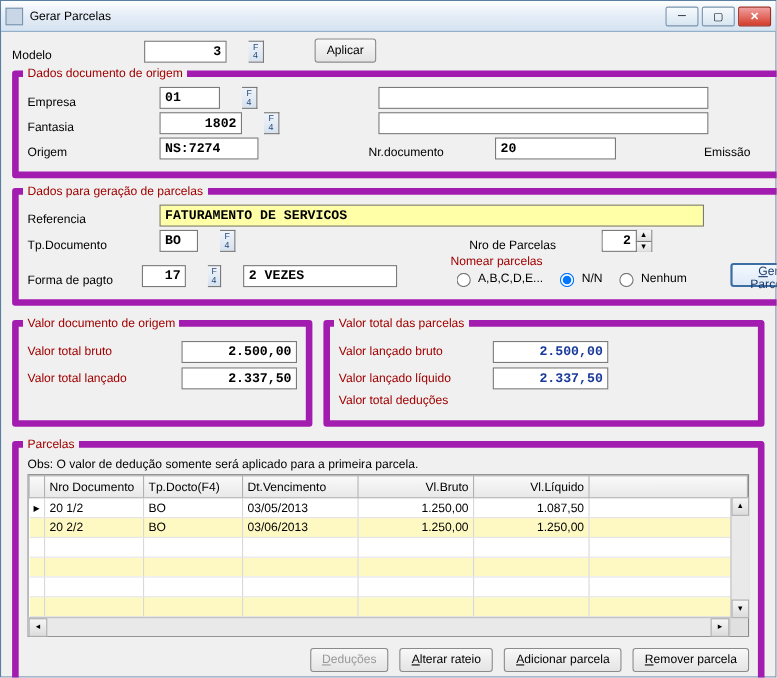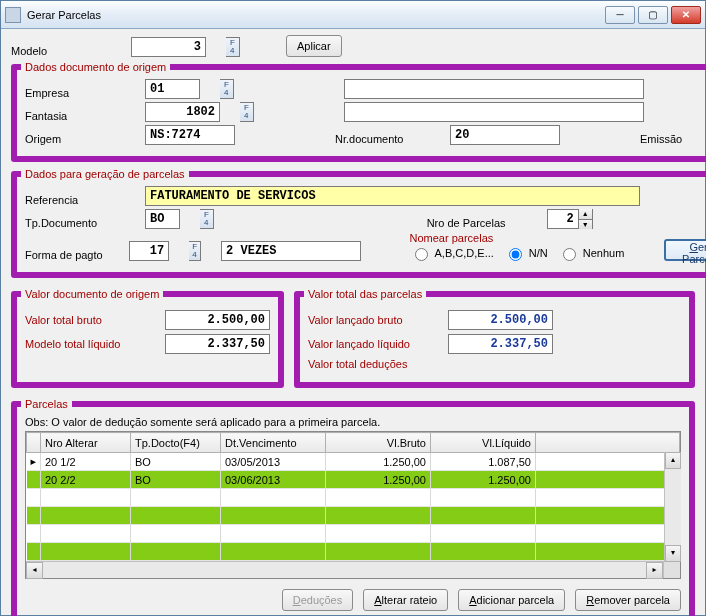--- a/index.html
+++ b/index.html
@@ -35,21 +35,21 @@
   .valrow { display:flex; align-items:center; margin: 4px 0; }
   .valrow .lbl-red { width: 140px; }
   .valfld { height:20px; border:1px solid #7a7a7a; background:#fff; width: 105px; text-align:right; font-family:'Courier New',monospace; font-size:12px; font-weight:bold; padding:1px 4px; color:#1a3a9a; }
   fieldset.col-left { width: 270px; }
   fieldset.col-right { flex:1; }
   .grid-wrap { position:relative; }
   .grid { border:1px solid #888; background:#fff; }
   table { border-collapse: collapse; width: 100%; table-layout: fixed; }
   th { background: linear-gradient(#f9f9f9,#e8e8e8); border:1px solid #b0b0b0; height:20px; font-weight:normal; text-align:left; padding:0 4px; overflow:hidden; white-space:nowrap; }
   td { border-right:1px solid #d8d8d8; border-bottom:1px solid #e4e4e4; height:18px; padding:0 4px; white-space:nowrap; overflow:hidden; }
-  tr.alt td { background:#84cc16; }
+  tr.alt td { background:#fef9c3; }
   tr.norm td { background:#fff; }
   .rightcell { text-align:right; }
   .grid-vscroll { position:absolute; right:0; top:21px; bottom:17px; width:17px; background:#e9e9e9; border-left:1px solid #c0c0c0; display:flex; flex-direction:column; }
   .sbtn { height:17px; background:linear-gradient(#f6f6f6,#dcdcdc); border:1px solid #b0b0b0; font-size:8px; text-align:center; line-height:14px; }
   .sthumb { flex:1; }
   .grid-hscroll { height:17px; background:#e9e9e9; border-top:1px solid #c0c0c0; display:flex; }
   .grid-hscroll .track { flex:1; }
   .rowmarker-col { width:14px; }
   .rowmarker { width:12px; text-align:center; }
   .btnrow { display:flex; justify-content:center; gap:10px; margin-top:8px; }
@@ -159,21 +159,21 @@
     </fieldset>
 
     <div class="two-cols">
       <fieldset class="col-left">
         <legend>Valor documento de origem</legend>
         <div class="valrow">
           <span class="lbl-red">Valor total bruto</span>
           <input class="valfld" style="color: rgb(0, 0, 0);" readonly="" value="2.500,00">
         </div>
         <div class="valrow">
-          <span class="lbl-red">Modelo total líquido</span>
+          <span class="lbl-red">Valor total lançado</span>
           <input class="valfld" style="color: rgb(0, 0, 0);" readonly="" value="2.337,50">
         </div>
       </fieldset>
       <fieldset class="col-right">
         <legend>Valor total das parcelas</legend>
         <div class="valrow">
           <span class="lbl-red">Valor lançado bruto</span>
           <input class="valfld" readonly="" value="2.500,00" style="">
         </div>
         <div class="valrow">
@@ -197,21 +197,21 @@
               <col style="width:90px">
                 <col style="width:90px">
                 <col style="width:105px">
                 <col style="width:105px">
                 <col style="width:105px">
                 <col>
             </colgroup>
             <thead>
               <tr>
                 <th></th>
-                <th>Nro Alterar</th>
+                <th>Nro Documento</th>
                 <th>Tp.Docto(F4)</th>
                 <th>Dt.Vencimento</th>
                 <th class="rightcell">Vl.Bruto</th>
                 <th class="rightcell">Vl.Líquido</th>
                 <th></th>
               </tr>
             </thead>
             <tbody>
               <tr class="norm">
                 <td class="rowmarker">▸</td>

